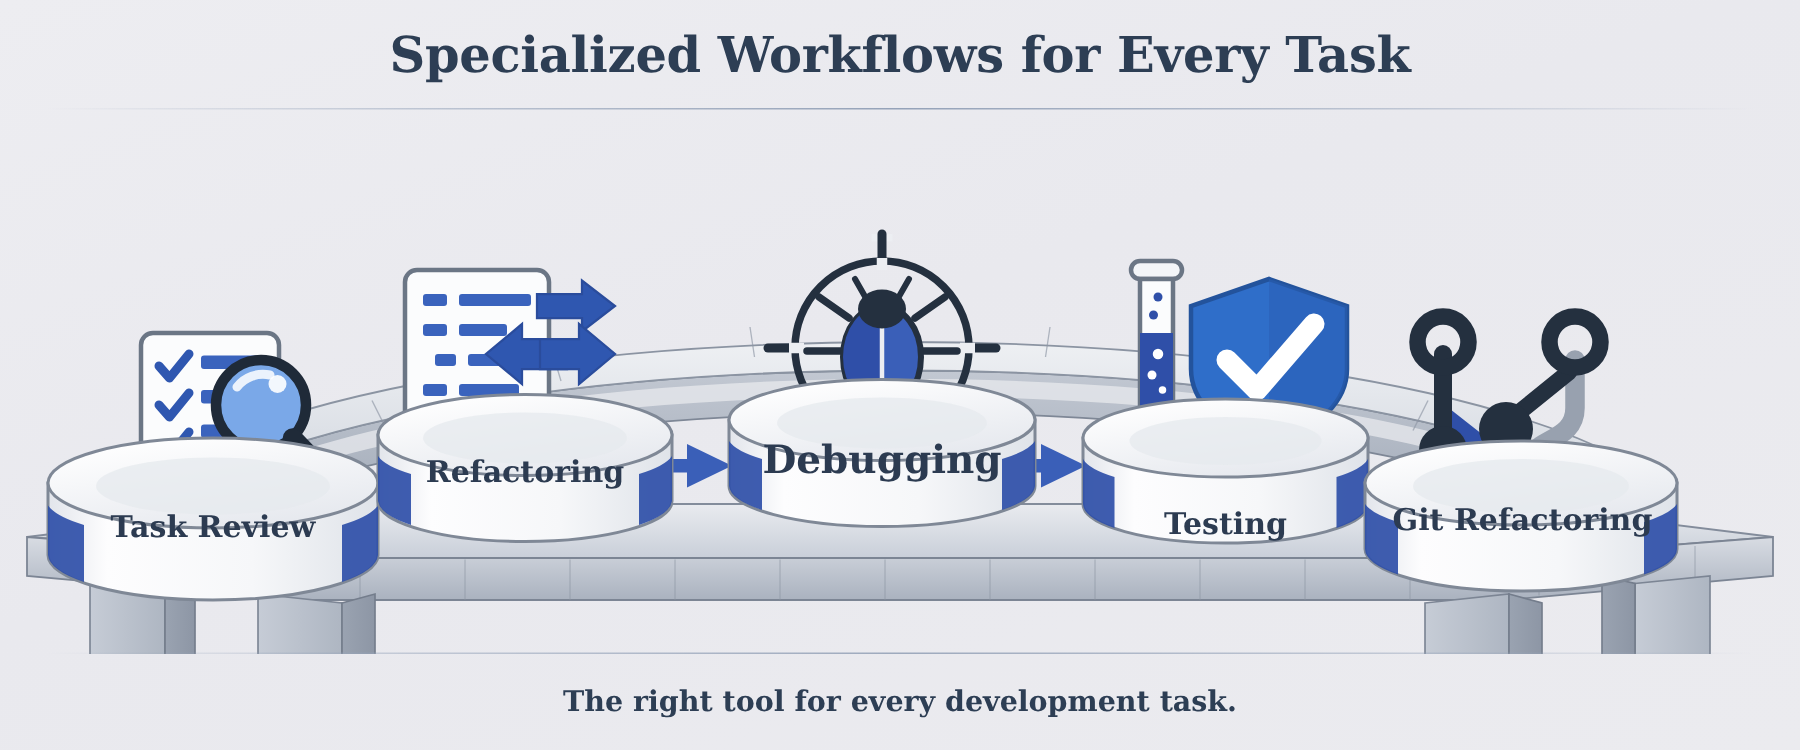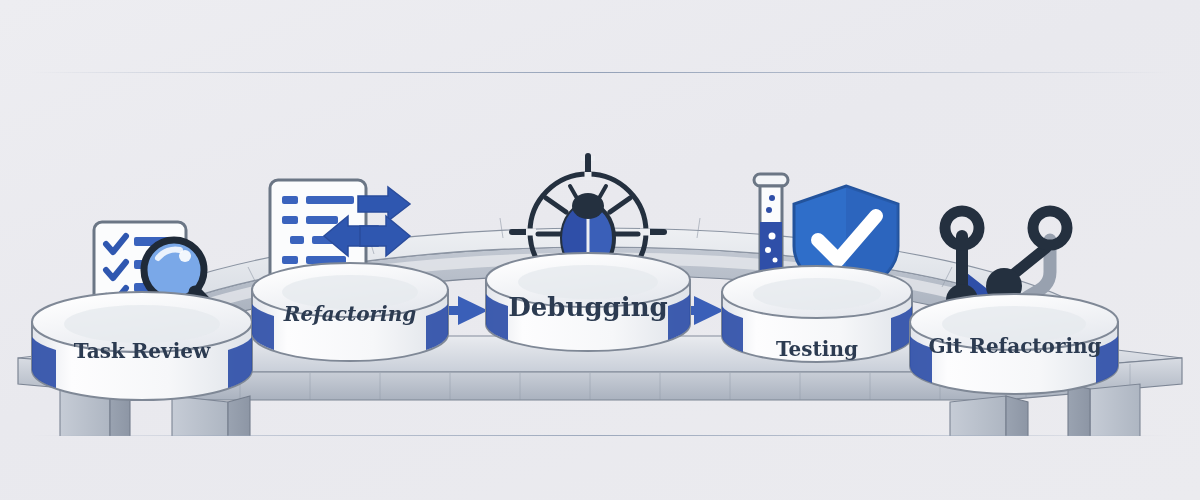--- a/index.html
+++ b/index.html
@@ -97,20 +97,23 @@
     color: #2c3b51;
     white-space: nowrap;
     pointer-events: none;
   }
 </style>
 </head>
 <body>
 
 <div id="stage">
 
+  <div class="title-bar">
+    <div class="title-text">Specialized Workflows for Every Task</div>
+  </div>
   <div class="divider-top"></div>
 
   <div class="scene">
 
     <svg class="layer" width="1200" height="364" viewBox="0 0 1200 364">
       <defs>
         <linearGradient id="deckTop" x1="0" y1="0" x2="0" y2="1">
           <stop offset="0" stop-color="#e9ebef"></stop>
           <stop offset="1" stop-color="#c9cfd9"></stop>
         </linearGradient>
@@ -287,21 +290,21 @@
           <path d="M 120 66 L 146 66 L 146 56 L 170 76 L 146 96 L 146 86 L 120 86 Z" fill="#2f57b0" stroke="#2a4c9c" stroke-width="1.5"></path>
         </g>
         <g>
           <path d="M 12 130 L 12 174 A 98 27 0 0 0 208 174 L 208 130 Z" fill="url(#pedBodyG)" stroke="#7f8896" stroke-width="2"></path>
           <path d="M 12 144 L 12 174 A 98 27 0 0 0 34 190 L 34 156 A 96 25 0 0 1 12 144 Z" fill="#2f4fa8" opacity="0.92"></path>
           <path d="M 208 144 L 208 174 A 98 27 0 0 1 186 190 L 186 156 A 96 25 0 0 0 208 144 Z" fill="#2f4fa8" opacity="0.92"></path>
           <ellipse cx="110" cy="130" rx="98" ry="27" fill="url(#pedTopG)" stroke="#7f8896" stroke-width="2"></ellipse>
           <ellipse cx="110" cy="132" rx="68" ry="17" fill="#e6e9ee" opacity="0.75"></ellipse>
         </g>
       </svg>
-      <div class="label" style="left:240px;top:230px;width:220px;font-size:20px;font-style:italic;">Refactoring</div>
+      <div class="label" style="left:240px;top:230px;width:220px;font-size:20px;">Refactoring</div>
     </div>
 
     <div class="node" style="left:0;top:0;">
       <svg width="220" height="230" viewBox="0 0 220 230" style="position:absolute;left:478px;top:78px;">
         <g>
 
           <g fill="none" stroke="#24303f" stroke-width="5" stroke-linecap="round">
             <path d="M 110 24 A 58 58 0 0 1 168 82"></path>
             <path d="M 168 82 A 58 58 0 0 1 110 140"></path>
             <path d="M 110 140 A 58 58 0 0 1 52 82"></path>
@@ -415,14 +418,17 @@
           <ellipse cx="114" cy="146" rx="104" ry="28" fill="url(#pedTopG)" stroke="#7f8896" stroke-width="2"></ellipse>
           <ellipse cx="114" cy="148" rx="72" ry="18" fill="#e6e9ee" opacity="0.75"></ellipse>
         </g>
       </svg>
       <div class="label" style="left:900px;top:262px;width:230px;font-size:20px;">Git Refactoring</div>
     </div>
 
   </div>
 
   <div class="divider-bottom"></div>
+  <div class="footer-bar">
+    <div class="footer-text">The right tool for every development task.</div>
+  </div>
 
 </div>
 
 </body></html>

